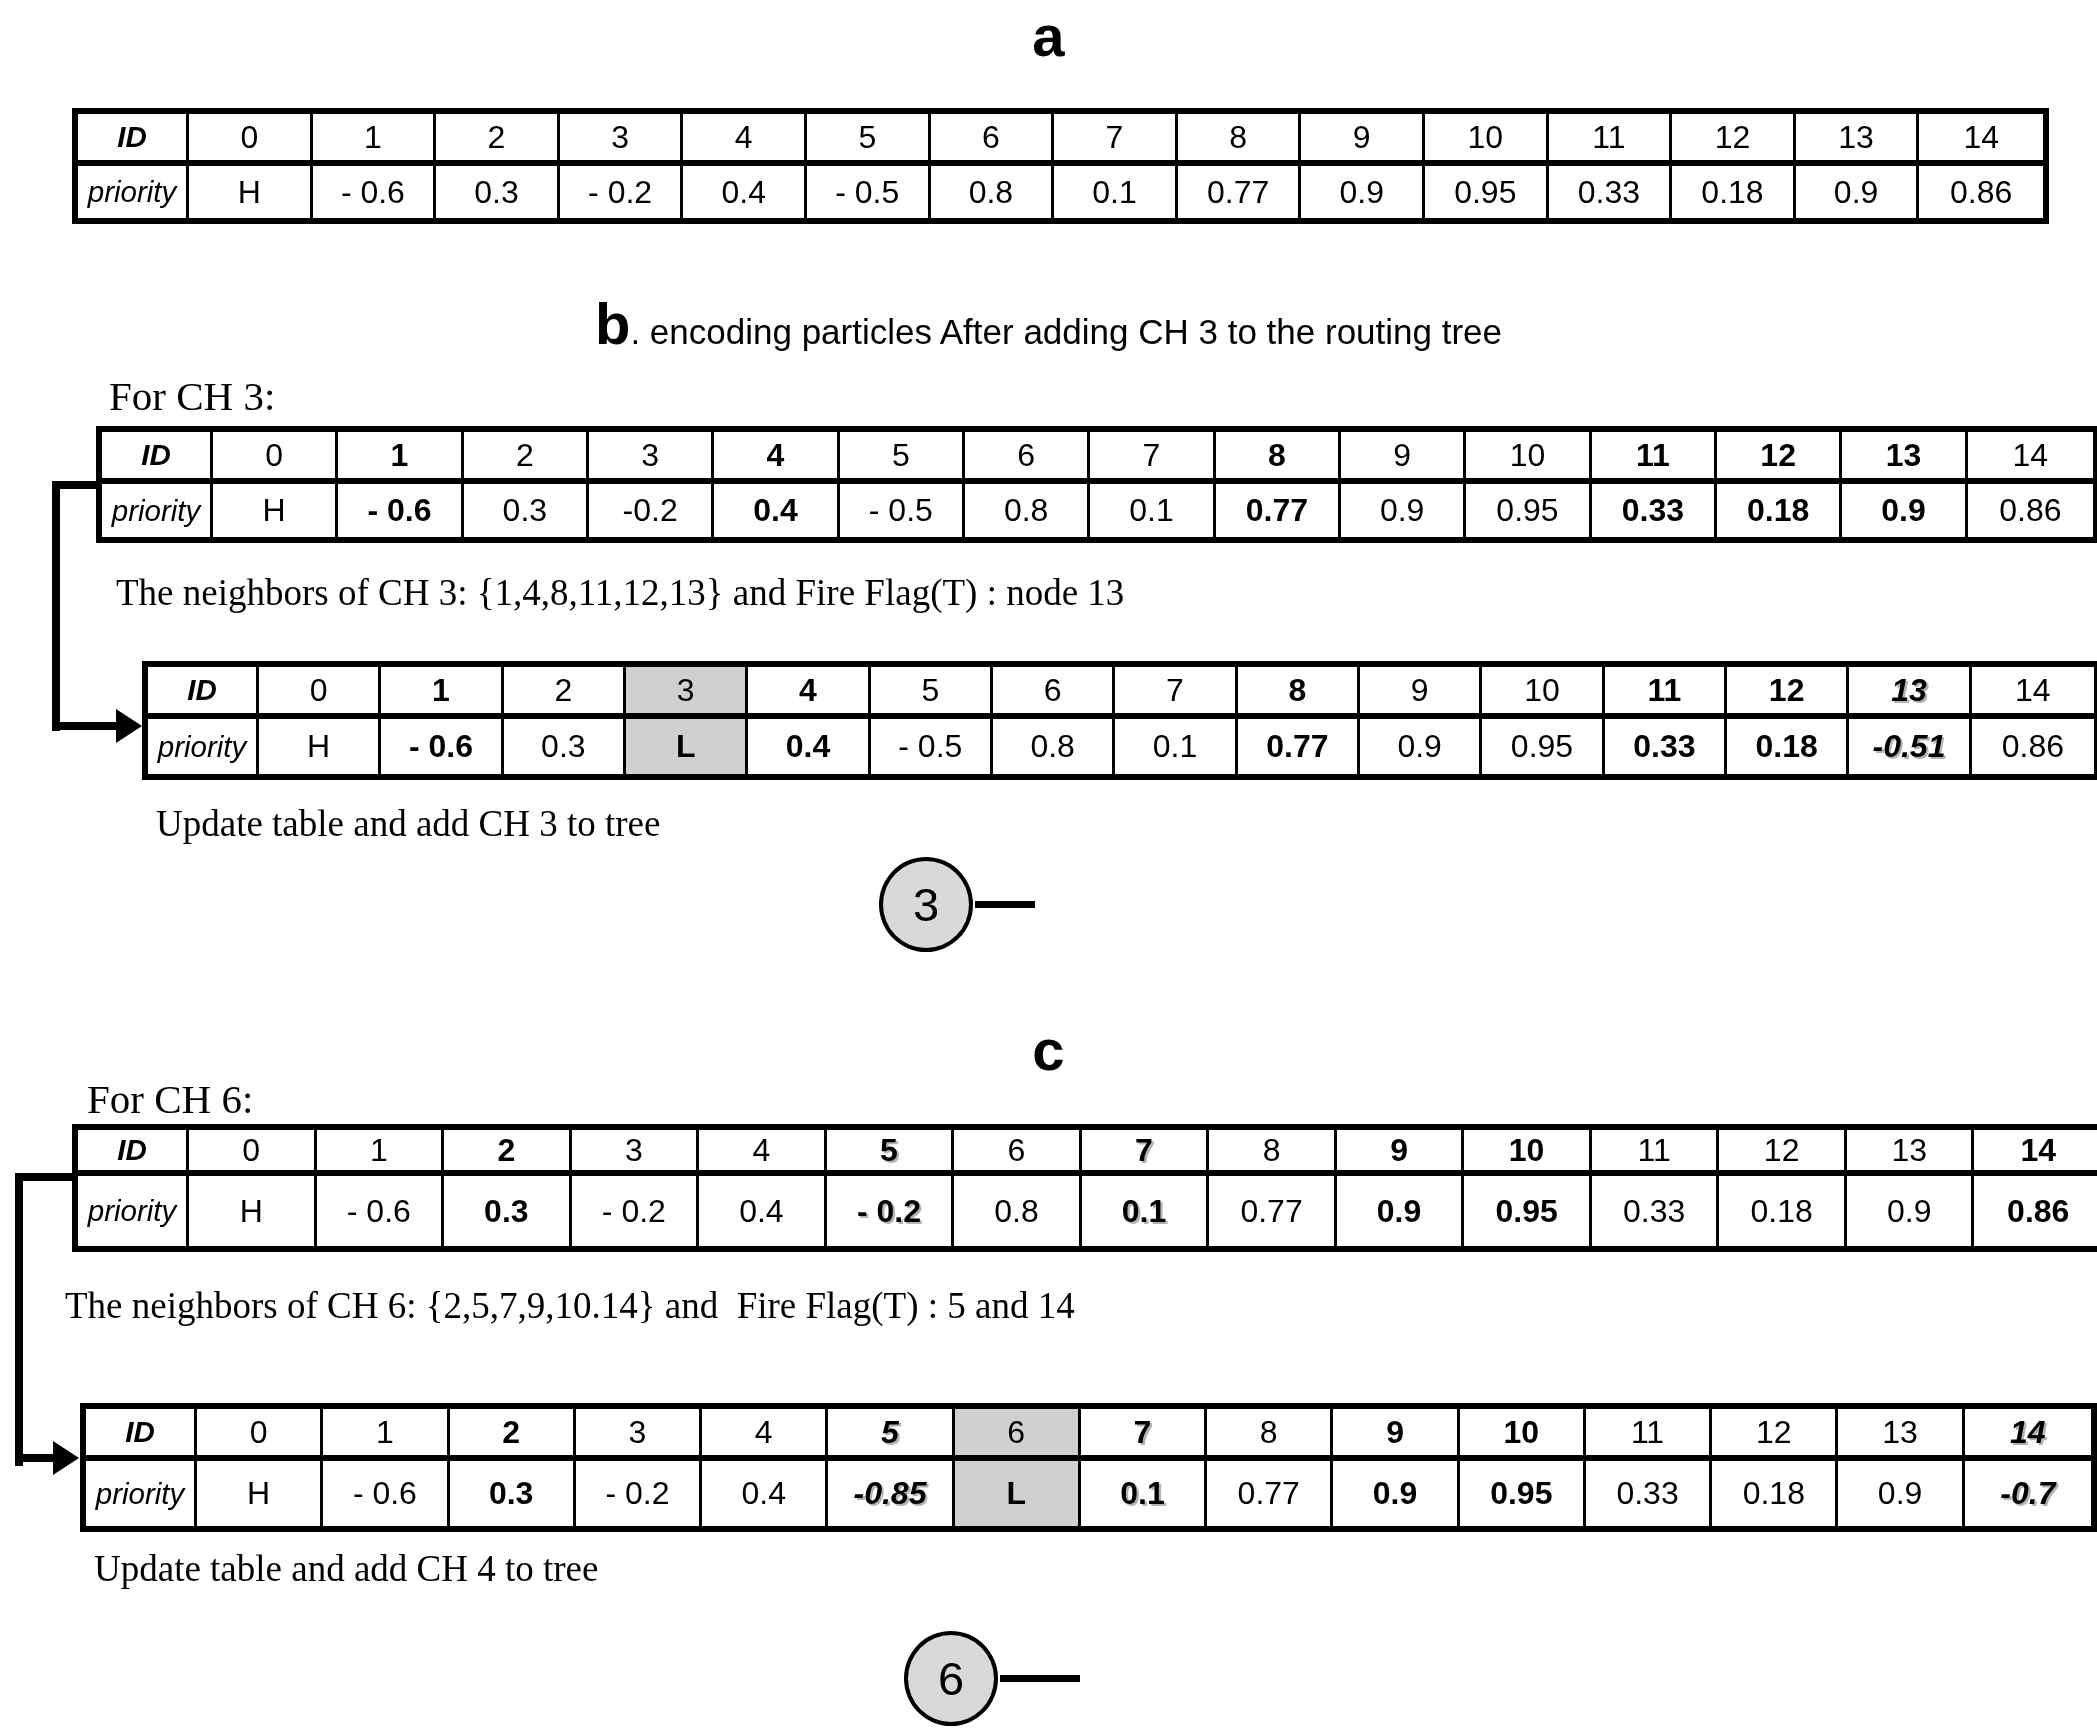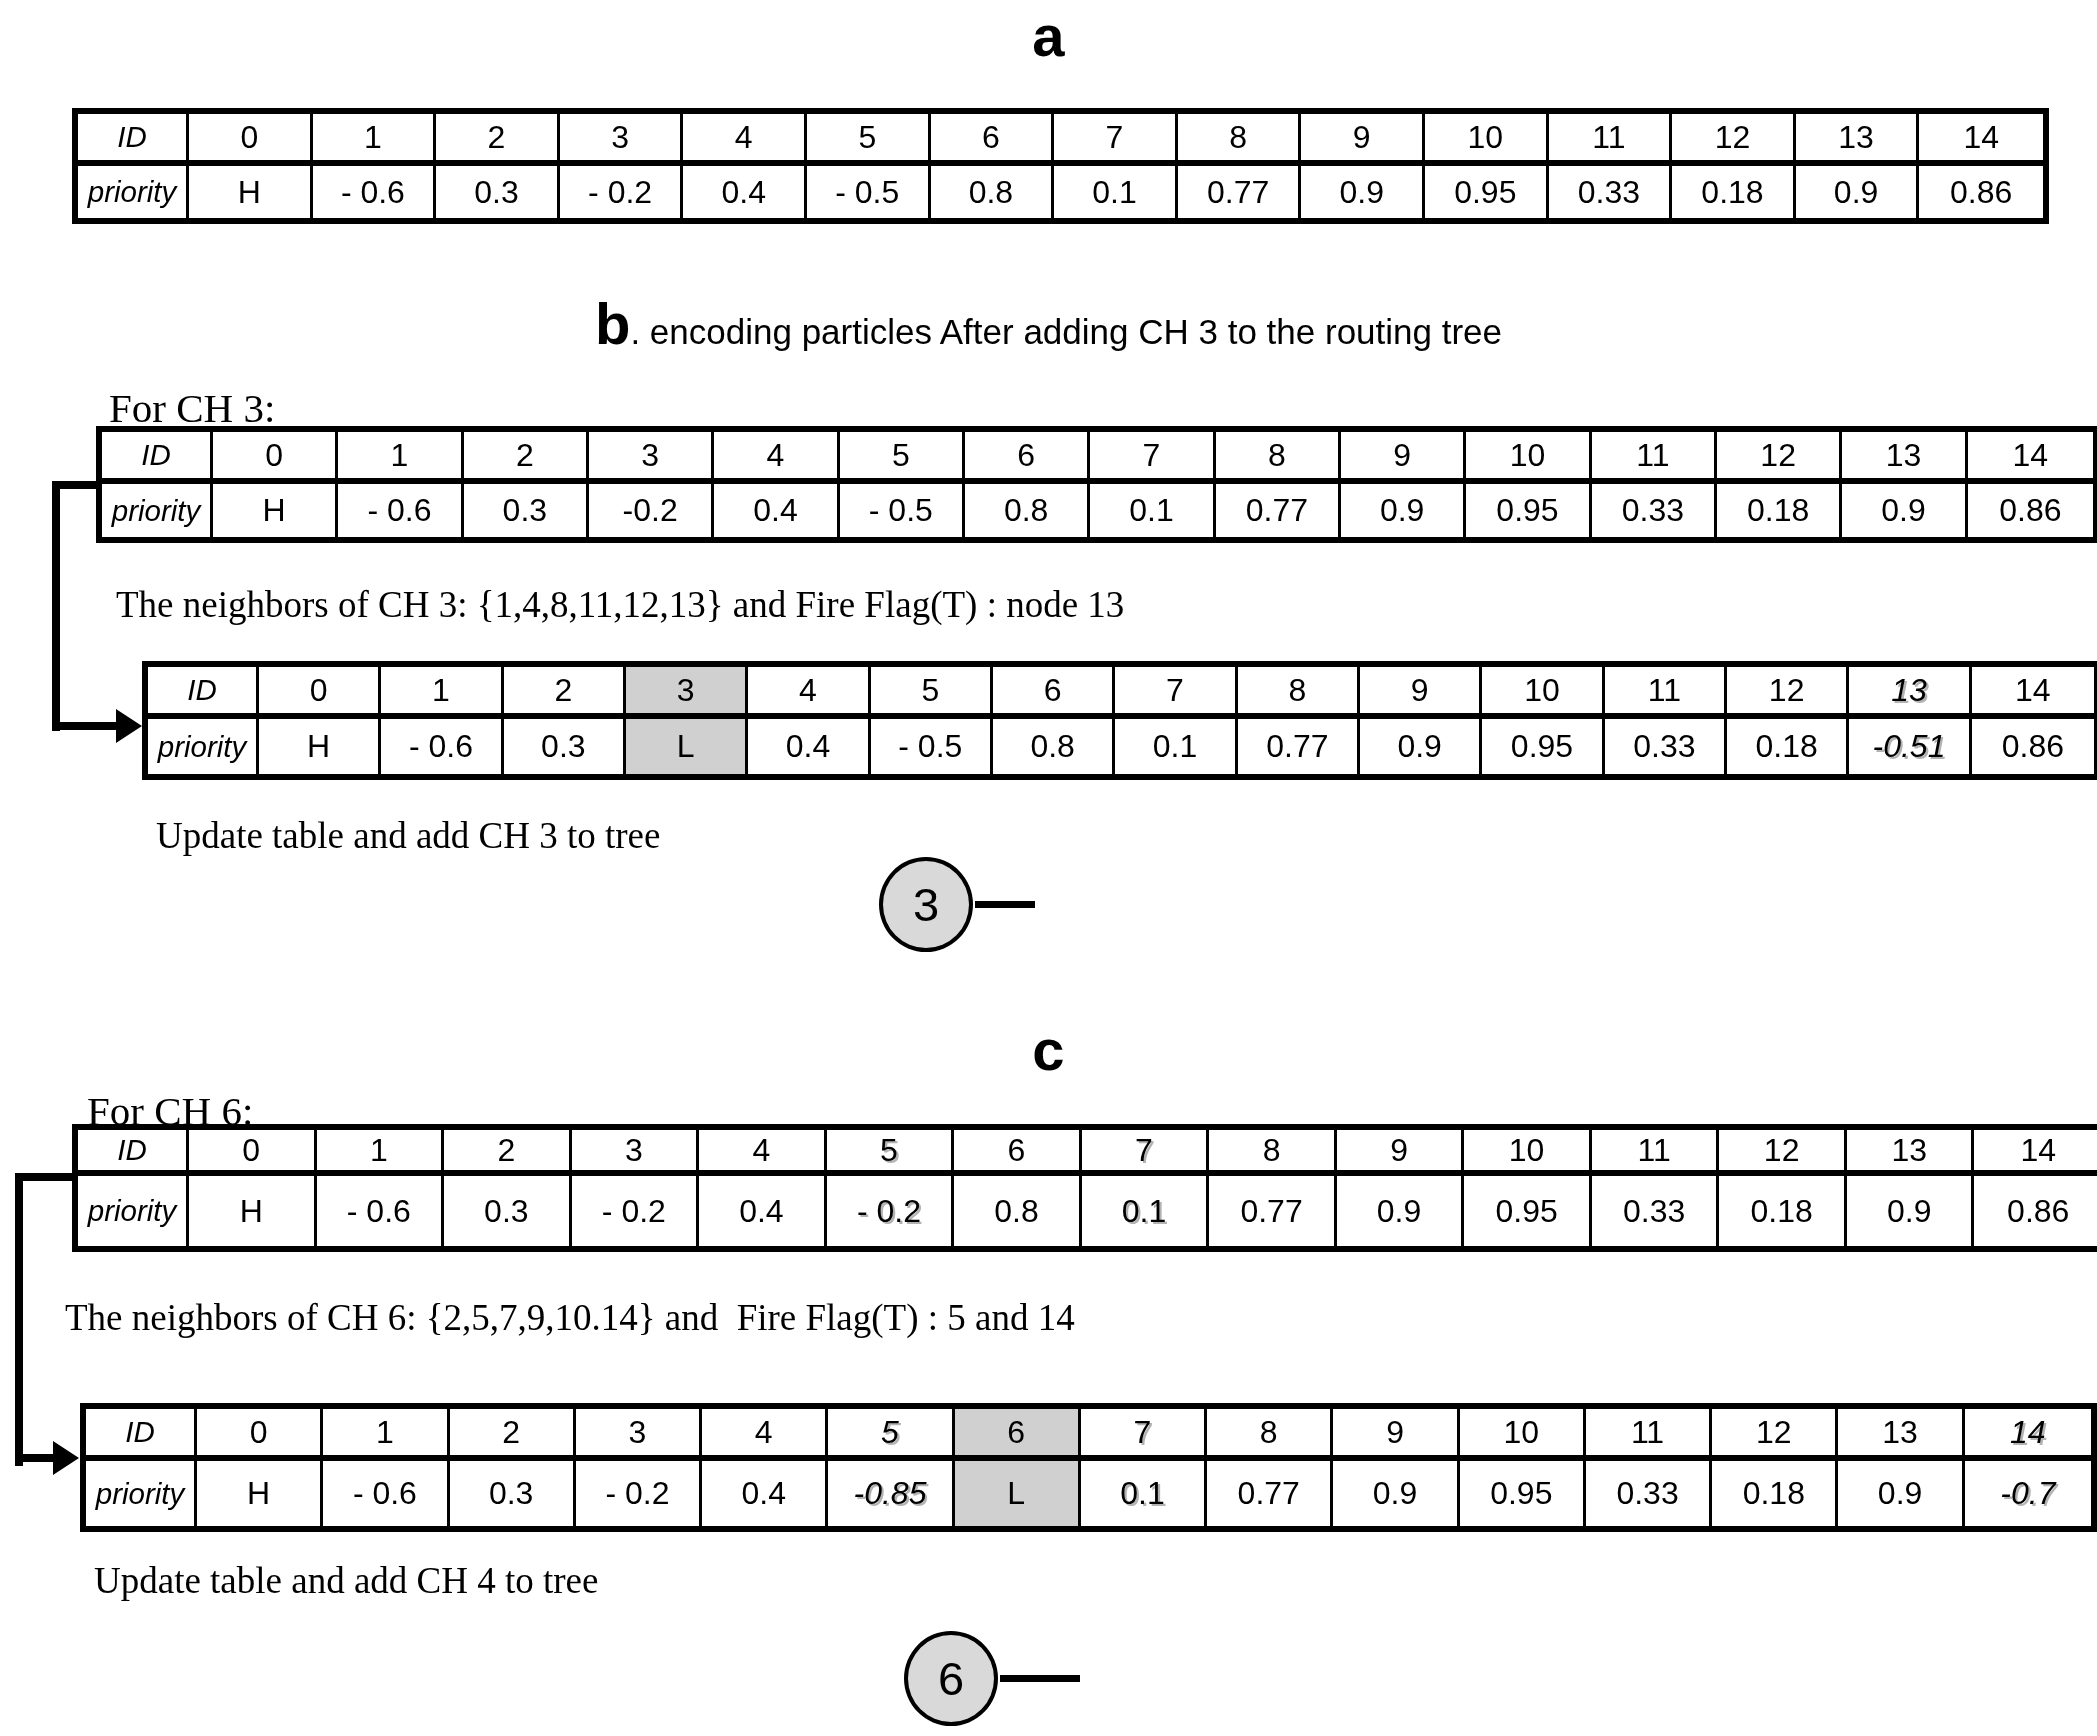--- a/index.html
+++ b/index.html
@@ -5,38 +5,38 @@
   html,body{margin:0;padding:0;background:#ffffff;}
   #canvas{position:relative;width:2097px;height:1736px;background:#ffffff;overflow:hidden;
           font-family:"Liberation Sans",sans-serif;color:#000;}
 
   
   .sec-title{position:absolute;left:0;width:100%;display:flex;justify-content:center;
              align-items:baseline;white-space:pre;font-size:35px;color:#000;}
   .sec-title .lead{font-size:58px;font-weight:bold;line-height:1;}
 
   
-  .serif{position:absolute;font-family:"Liberation Serif",serif;font-size:37px;white-space:pre;margin-top:12px;}
+  .serif{position:absolute;font-family:"Liberation Serif",serif;font-size:37px;white-space:pre;}
   .serif.bold{font-weight:bold;font-size:38px;}
   .subtitle{font-size:41px;}
 
   
   .ptable{position:absolute;display:grid;grid-template-columns:111px repeat(15,1fr);
           border:6.6px solid #000;background:#fff;}
   .t-a {left:72px;  top:108px;  width:1965px; grid-template-rows:52px 52px;}
   .t-b1{left:96px; top:426px;  width:1991px; grid-template-rows:52px 53px;}
   .t-b2{left:142px; top:661px;  width:1946px; grid-template-rows:52px 55px;}
   .t-c1{left:72px;  top:1124px; width:2024px; grid-template-rows:46px 70px;}
   .t-c2{left:80px; top:1403px; width:2005px; grid-template-rows:52px 65px;}
   .cell{box-sizing:border-box;display:flex;align-items:center;justify-content:center;
         font-size:32px;border-right:3.7px solid #000;white-space:pre;background:#fff;}
   .cell:nth-child(16n){border-right:none;}
   .cell:nth-child(-n+16){border-bottom:6.6px solid #000;}
   .cell.lbl{font-size:29.5px;}
-  .cell.b{font-weight:normal;text-align:center;}
+  .cell.b{font-weight:bold;text-align:center;}
   .cell.i{font-style:italic;}
   .cell.s{text-shadow:2.2px 2.2px 0 #b3b3b3;}
   .cell.hl{background:#d0d0d0;}
 
   
   .ink{position:absolute;background:#000;}
   .arrowhead{position:absolute;width:0;height:0;border-top:17.7px solid transparent;
              border-bottom:17.7px solid transparent;border-left:26.5px solid #000;}
   #bracket-b-stub{left:52px;top:481px;width:44px;height:8px;}
   #bracket-b-vert{left:52px;top:481px;width:8px;height:250px;}

